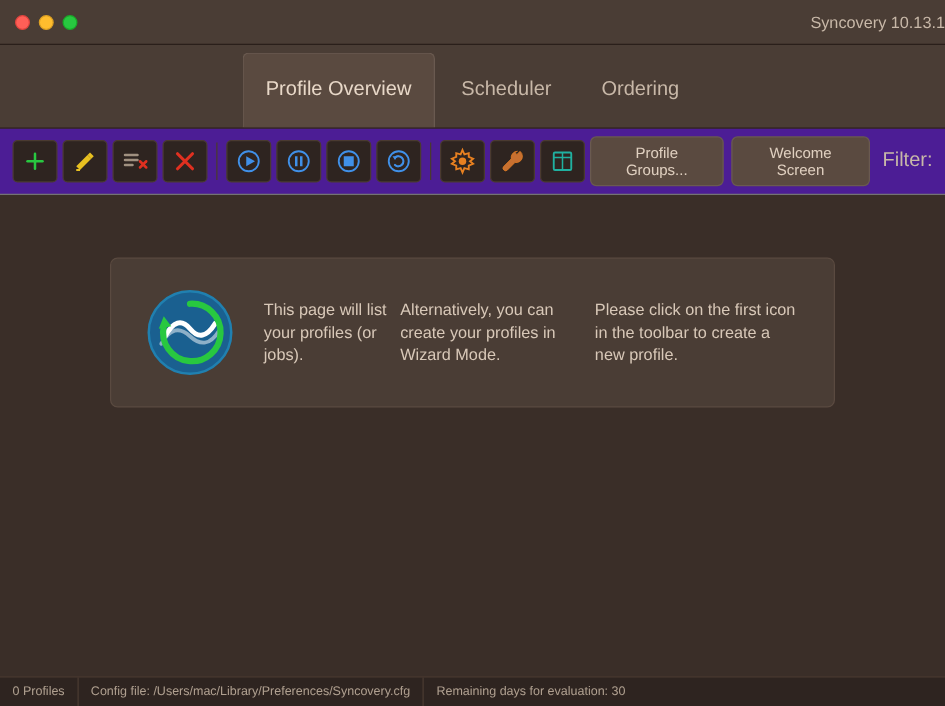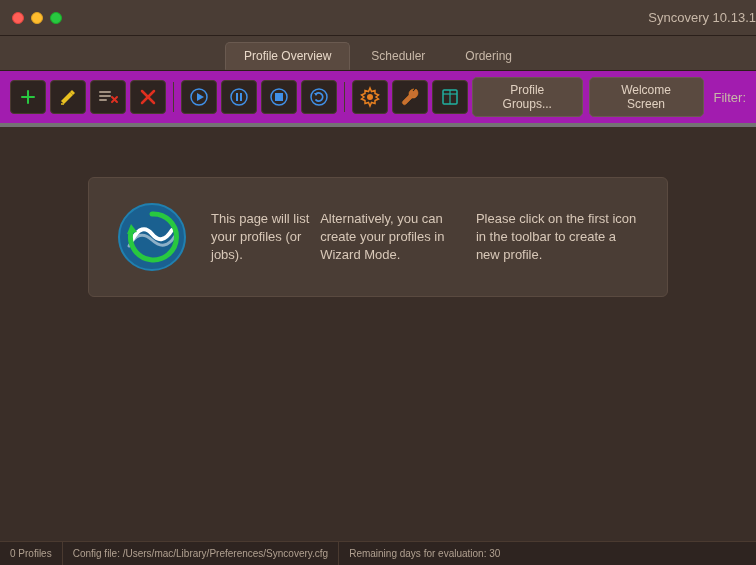--- a/index.html
+++ b/index.html
@@ -51,42 +51,42 @@
     .tabs-row {
       background: #4a3d35;
       display: flex;
       justify-content: center;
       align-items: flex-end;
       padding: 6px 0 0;
       border-bottom: 1px solid #2a1f1a;
       gap: 2px;
     }
     .tab {
-      padding: 6px 18px;
-      font-size: 12px;
+      padding: 20px 18px;
+      font-size: 16px;
       border-radius: 5px 5px 0 0;
       cursor: pointer;
       color: #c8b8a8;
       border: 1px solid transparent;
     }
     .tab.active {
       background: #5a4a40;
       border-color: #6a5a50;
       border-bottom: 1px solid #5a4a40;
       color: #e8d8c8;
     }
 
     
     .toolbar {
-      background: #a21caf;
+      background: #4c1d95;
       padding: 6px 10px;
       display: flex;
       align-items: center;
       gap: 4px;
-      border-bottom: 4px solid #737373;
+      border-bottom: 1px solid #737373;
     }
     .toolbar-btn {
       width: 36px;
       height: 34px;
       display: flex;
       align-items: center;
       justify-content: center;
       background: #2e2420;
       border: 1px solid #4a3a30;
       border-radius: 4px;
@@ -112,21 +112,21 @@
       padding: 5px 12px;
       font-size: 12px;
       background: #5a4a40;
       border: 1px solid #6a5a50;
       border-radius: 5px;
       cursor: pointer;
       color: #e0d0c0;
     }
     .filter-label {
       color: #c8b8a8;
-      font-size: 13px;
+      font-size: 16px;
       margin-left: 4px;
     }
 
     
     .main-content {
       background: #3a2e28;
       flex: 1;
       padding: 20px;
       display: flex;
       align-items: flex-start;

